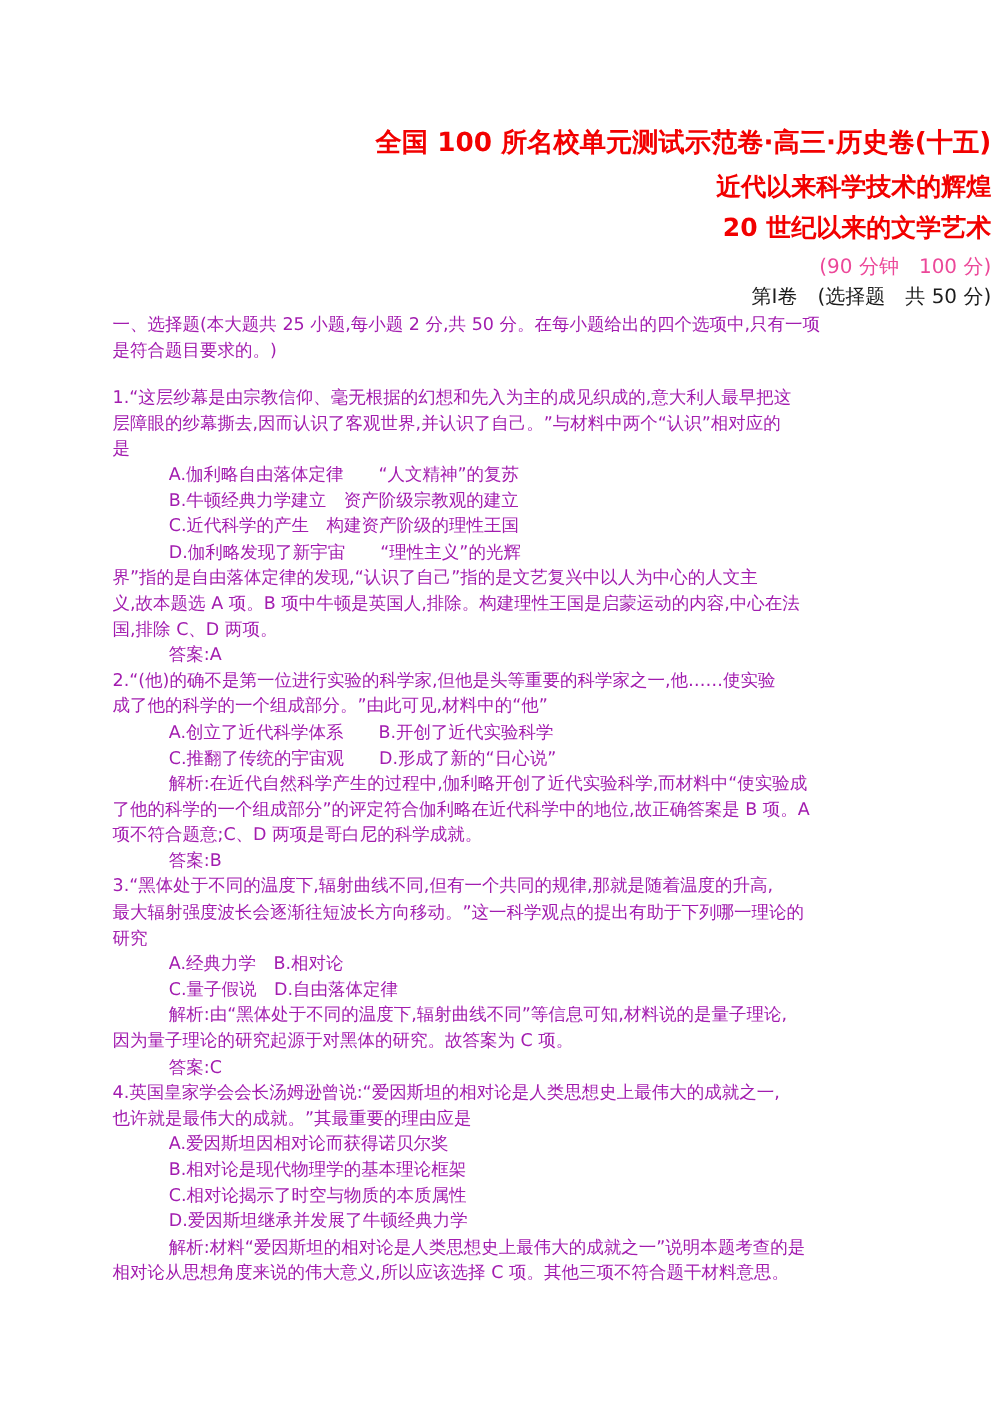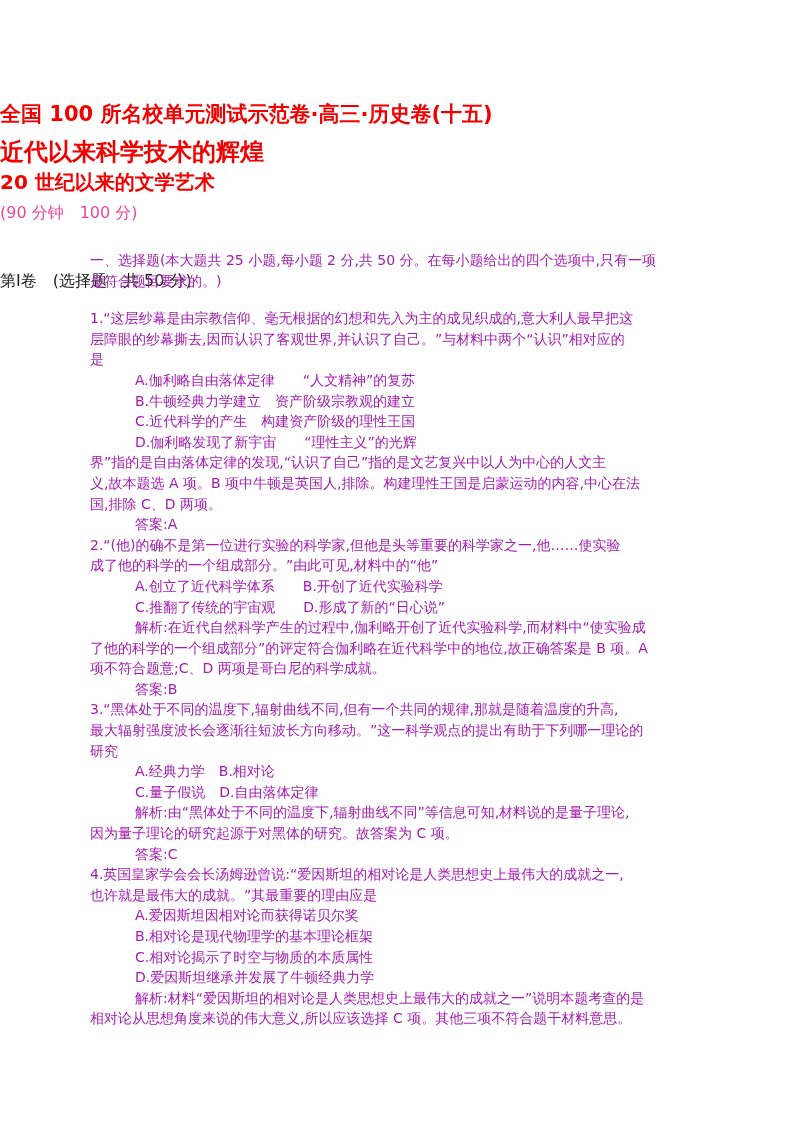--- a/index.html
+++ b/index.html
@@ -9,49 +9,48 @@
   }
   .page {
     position: relative;
     width: 793px;
     height: 1122px;
     background: #ffffff;
     overflow: hidden;
     font-family: "DejaVu Sans", sans-serif;
     color: #1c1c1c;
   }
-  .center { position: absolute; left: 0; right: 0; text-align: left; white-space: nowrap; }
+  .center { position: absolute; left: 0; right: 0; text-align: right; white-space: nowrap; }
   .title-main {
     top: 100px;
     font-size: 21px;
     font-weight: bold;
     color: #f20000;
   }
   .title-sub1 {
     top: 136px;
-    font-size: 24px;
+    font-size: 20px;
     font-weight: bold;
     color: #f20000;
   }
   .title-sub2 {
     top: 169px;
     font-size: 20px;
     font-weight: bold;
     color: #f20000;
   }
   .meta-line {
     top: 203px;
     font-size: 16px;
     color: #ec4899;
   }
   .section-line {
     top: 227px;
     font-size: 16px;
     color: #1c1c1c;
-    margin-top: 44px;
   }
   .content {
     position: absolute;
     top: 250px;
     left: 90px;
     width: 620px;
     font-size: 14px;
     line-height: 20.6px;
     color: #a21caf;
   }

